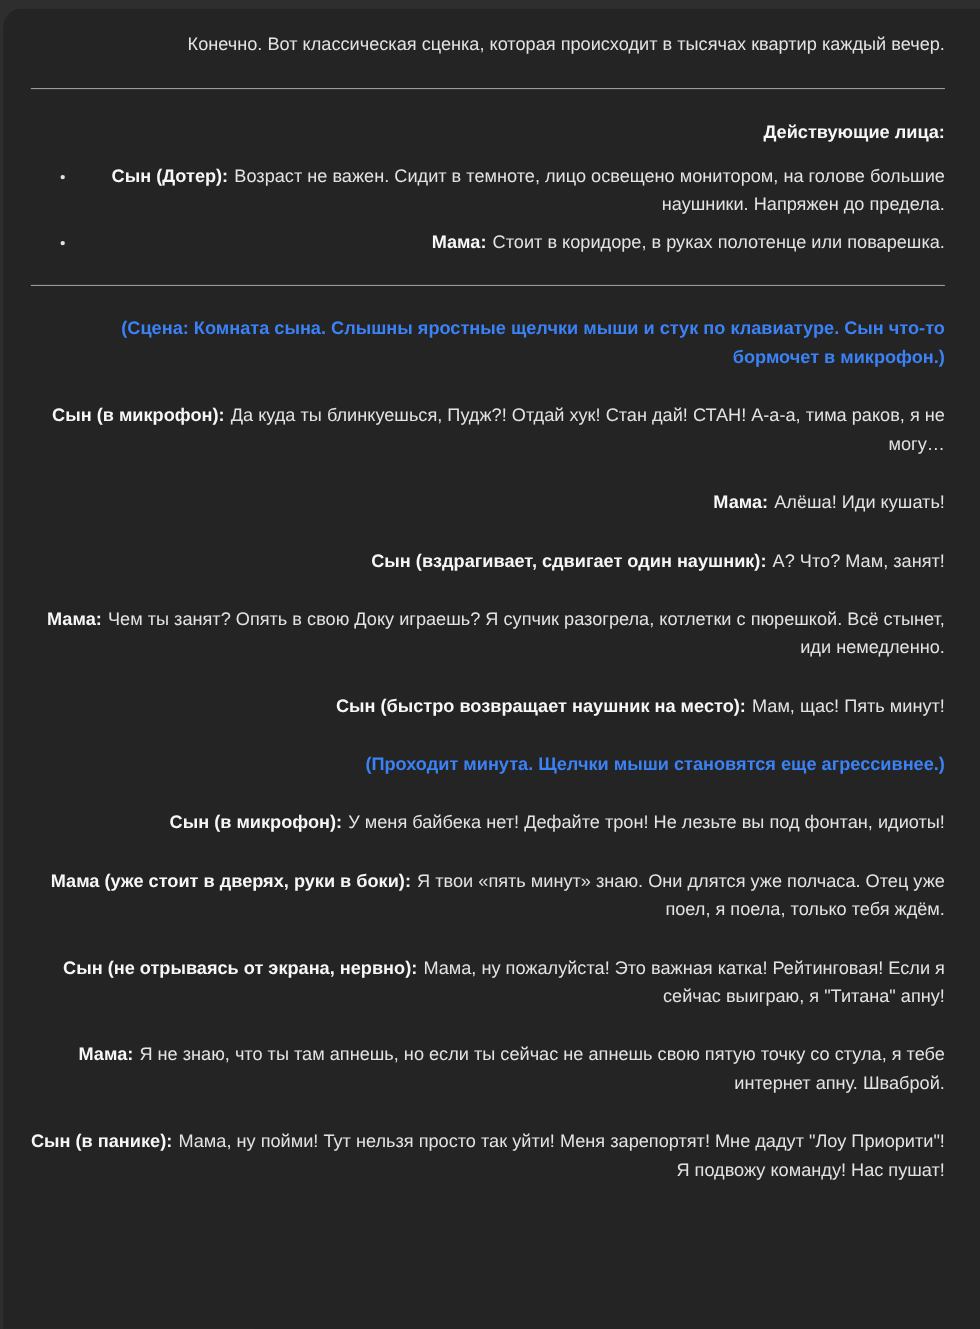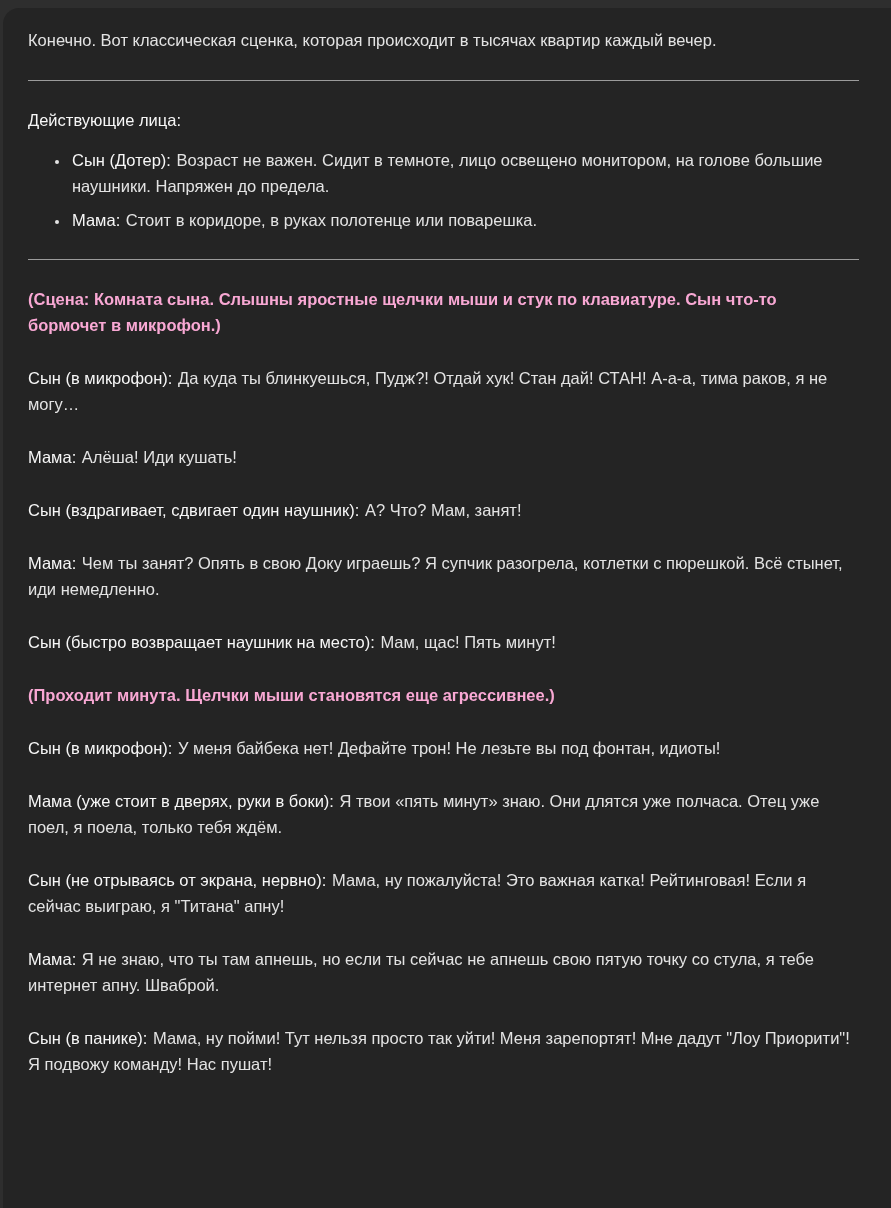--- a/index.html
+++ b/index.html
@@ -1,15 +1,15 @@
 <!DOCTYPE html>
 <html lang="ru"><head>
 <meta charset="utf-8">
 <style>
-  * { margin: 0; padding: 0; box-sizing: border-box; }
+  * { margin: 0; padding: 0; box-sizing: border-box; text-align: right; }
   html, body {
     width: 891px;
     height: 1208px;
     overflow: hidden;
     background: #2e2e2e;
     font-family: "Liberation Sans", "DejaVu Sans", sans-serif;
   }
   .chat-card {
     position: absolute;
     left: 3px;
@@ -21,39 +21,39 @@
     padding: 14px 32px 0 25px;
     overflow: hidden;
   }
   .md {
     color: #e3e3e3;
     font-size: 16.5px;
     line-height: 26px;
   }
   .md p { margin: 27px 0; }
   .md p:first-child { margin-top: 5px; }
-  .md strong, .md h3 { color: #f7f7f7; font-weight: 400; }
+  .md strong, .md h3 { color: #f7f7f7; font-weight: 700; }
   .md h3 {
     font-size: 16.5px;
     line-height: 26px;
     margin: 26px 0 14px 0;
   }
   .md hr {
     border: none;
     border-top: 1.5px solid #9b9b9b;
     margin: 26px 0;
   }
   .md ul {
     margin: 14px 0 26px 0;
     padding-left: 42px;
     list-style: disc;
   }
   .md li { margin: 0 0 8px 0; padding-left: 2px; }
   .md li::marker { color: #e3e3e3; font-size: 13px; }
-  .md p.stage .txt { font-weight: 700; color: #f9a8d4; }
+  .md p.stage .txt { font-weight: 700; color: #3b82f6; }
   .md .lbl { margin-right: 1px; }
 </style>
 </head>
 <body>
 
 <div class="chat-card">
   <div class="md">
 
     <p>Конечно. Вот классическая сценка, которая происходит в тысячах квартир каждый вечер.</p>
 

